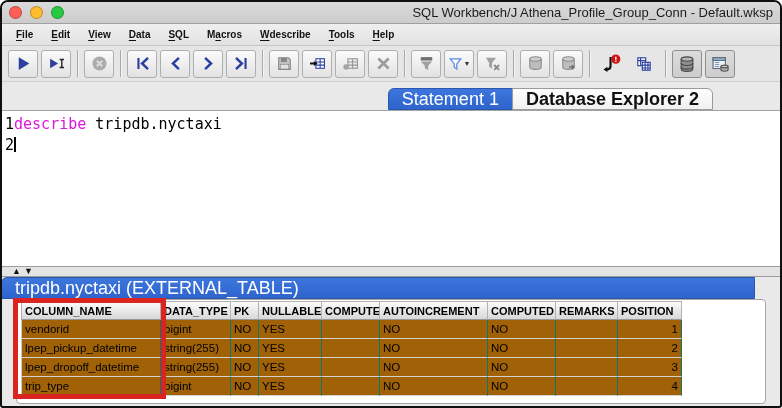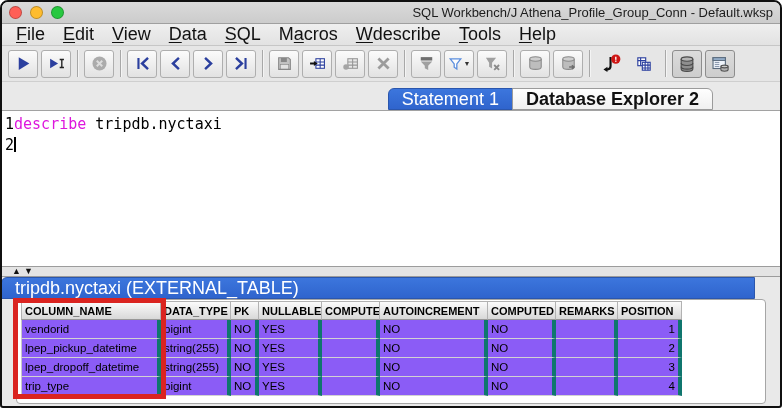--- a/index.html
+++ b/index.html
@@ -30,21 +30,21 @@
   }
 
   
   .menubar {
     position:absolute; top:22px; left:0; right:0; height:22px;
     background:linear-gradient(#efefef,#e2e2e2);
     border-bottom:1px solid #c6c6c6;
     display:flex; align-items:center; padding-left:6px; gap:2px;
   }
   .menu-item {
-    font-size:18px; font-weight:normal; color:#111;
+    font-size:10px; font-weight:bold; color:#111;
     padding:2px 8px; white-space:pre; cursor:default;
   }
   .menu-item .mn { text-decoration:underline; text-underline-offset:2px; }
 
   
   .toolbar {
     position:absolute; top:44px; left:0; right:0; height:36px;
     background:#e6e6e6; border-bottom:1px solid #cfcfcf;
     display:flex; align-items:center; padding-left:6px;
   }
@@ -119,22 +119,22 @@
     background:linear-gradient(#fbfbfb,#d8d8d8);
     font-size:11px; font-weight:bold; color:#000; text-align:left;
     padding:2px 3px; height:19px;
     border-right:1px solid #b2b2b2; border-bottom:1px solid #979797;
     border-top:1px solid #b2b2b2;
     white-space:nowrap; overflow:hidden;
   }
   table.grid th:first-child { border-left:1px solid #b2b2b2; }
   table.grid td {
     font-size:11.5px; color:#000; padding:1px 3px; height:19px;
-    border-right:4px solid #0f766e; border-bottom:1px solid #d2d2d2;
-    white-space:nowrap; overflow:hidden; background:#8b5cf6;
+    border-right:1px solid #0f766e; border-bottom:1px solid #d2d2d2;
+    white-space:nowrap; overflow:hidden; background:#a16207;
   }
   table.grid td:first-child { border-left:1px solid #c9c9c9; }
   td.num { text-align:right; }
 
   
   .red-box {
     position:absolute; left:11px; top:296px; width:153px; height:101px;
     border:5px solid var(--annotation-red,#da2420);
     pointer-events:none; z-index:10;
   }

